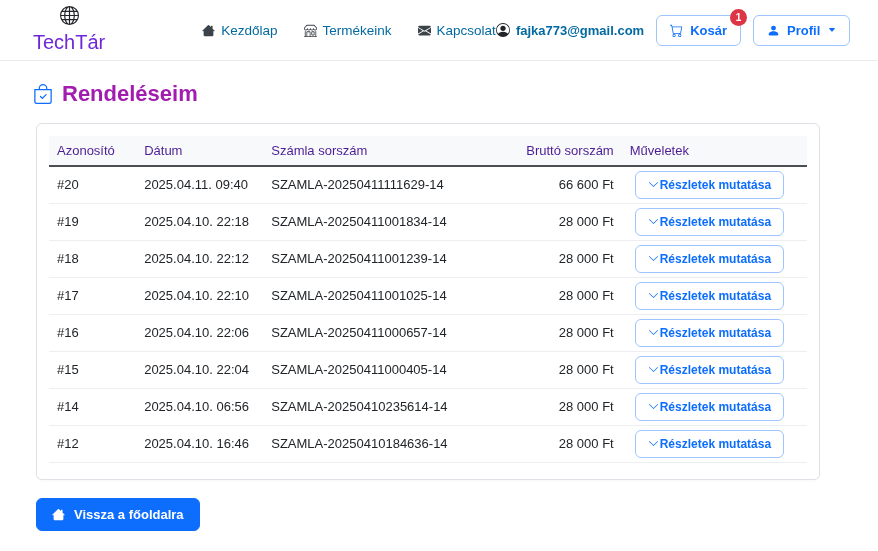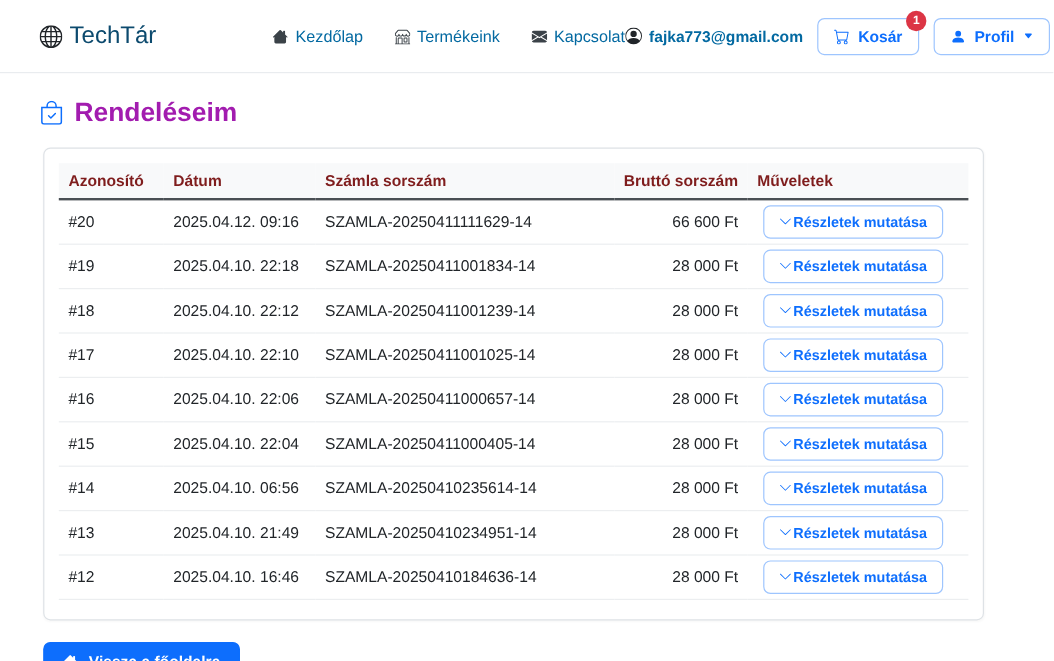--- a/index.html
+++ b/index.html
@@ -13,22 +13,23 @@
   
   .navbar {
     height: 61px;
     display: flex; align-items: center;
     padding: 0 58px 0 33px;
     background: #fff;
     border-bottom: 1px solid #e9ecef;
   }
   .brand {
     display: flex; align-items: center; gap: 6px;
-    font-size: 20px; font-weight: 500; color: #0c4a6e;
+    font-size: 20px; font-weight: 500; color: #6d28d9;
     cursor: pointer;
+    flex-direction: column;
   }
   .brand svg { width: 19px; height: 19px; fill: #212529; }
   .nav-links {
     display: flex; align-items: center; gap: 26px;
     margin-left: 97px;
   }
   .nav-link {
     display: flex; align-items: center; gap: 6px;
     font-size: 13.5px; font-weight: 400; color: #0369a1;
     cursor: pointer; text-decoration: none;
@@ -70,21 +71,21 @@
     margin-left: 3px;
     border: 1px solid #dee2e6; border-radius: 6px;
     background: #fff;
     padding: 12px 12px 16px 12px;
     box-shadow: 0 1px 2px rgba(0,0,0,0.03);
   }
   table { width: 100%; border-collapse: collapse; }
   thead th {
     background: #f8f9fa;
     text-align: left;
-    font-size: 13px; font-weight: 700; color: #7f1d1d;
+    font-size: 13px; font-weight: 400; color: #4c1d95;
     padding: 7px 8px;
     border-bottom: 2px solid #4a4f54;
     white-space: nowrap;
   }
   tbody td {
     font-size: 13px; color: #212529;
     padding: 0 8px;
     height: 37px; vertical-align: middle;
     border-bottom: 1px solid #eceef0;
     white-space: nowrap;
@@ -190,21 +191,21 @@
           <th class="col-id">Azonosító</th>
           <th class="col-date">Dátum</th>
           <th class="col-invoice">Számla sorszám</th>
           <th class="col-total">Bruttó sorszám</th>
           <th class="col-actions">Műveletek</th>
         </tr>
       </thead>
       <tbody>
   <tr>
     <td class="col-id">#20</td>
-    <td class="col-date">2025.04.12. 09:16</td>
+    <td class="col-date">2025.04.11. 09:40</td>
     <td class="col-invoice">SZAMLA-20250411111629-14</td>
     <td class="col-total">66 600 Ft</td>
     <td class="col-actions">
       <button class="btn-details">
         <svg viewBox="0 0 16 16">
                   <path fill-rule="evenodd" d="M1.646 4.646a.5.5 0 0 1 .708 0L8 10.293l5.646-5.647a.5.5 0 0 1 .708.708l-6 6a.5.5 0 0 1-.708 0l-6-6a.5.5 0 0 1 0-.708"></path>
                 </svg>
         <span>Részletek mutatása</span>
       </button>
     </td>
@@ -293,34 +294,20 @@
     <td class="col-actions">
       <button class="btn-details">
         <svg viewBox="0 0 16 16">
                   <path fill-rule="evenodd" d="M1.646 4.646a.5.5 0 0 1 .708 0L8 10.293l5.646-5.647a.5.5 0 0 1 .708.708l-6 6a.5.5 0 0 1-.708 0l-6-6a.5.5 0 0 1 0-.708"></path>
                 </svg>
         <span>Részletek mutatása</span>
       </button>
     </td>
   </tr>
 
-  <tr>
-    <td class="col-id">#13</td>
-    <td class="col-date">2025.04.10. 21:49</td>
-    <td class="col-invoice">SZAMLA-20250410234951-14</td>
-    <td class="col-total">28 000 Ft</td>
-    <td class="col-actions">
-      <button class="btn-details">
-        <svg viewBox="0 0 16 16">
-                  <path fill-rule="evenodd" d="M1.646 4.646a.5.5 0 0 1 .708 0L8 10.293l5.646-5.647a.5.5 0 0 1 .708.708l-6 6a.5.5 0 0 1-.708 0l-6-6a.5.5 0 0 1 0-.708"></path>
-                </svg>
-        <span>Részletek mutatása</span>
-      </button>
-    </td>
-  </tr>
 
   <tr>
     <td class="col-id">#12</td>
     <td class="col-date">2025.04.10. 16:46</td>
     <td class="col-invoice">SZAMLA-20250410184636-14</td>
     <td class="col-total">28 000 Ft</td>
     <td class="col-actions">
       <button class="btn-details">
         <svg viewBox="0 0 16 16">
                   <path fill-rule="evenodd" d="M1.646 4.646a.5.5 0 0 1 .708 0L8 10.293l5.646-5.647a.5.5 0 0 1 .708.708l-6 6a.5.5 0 0 1-.708 0l-6-6a.5.5 0 0 1 0-.708"></path>

